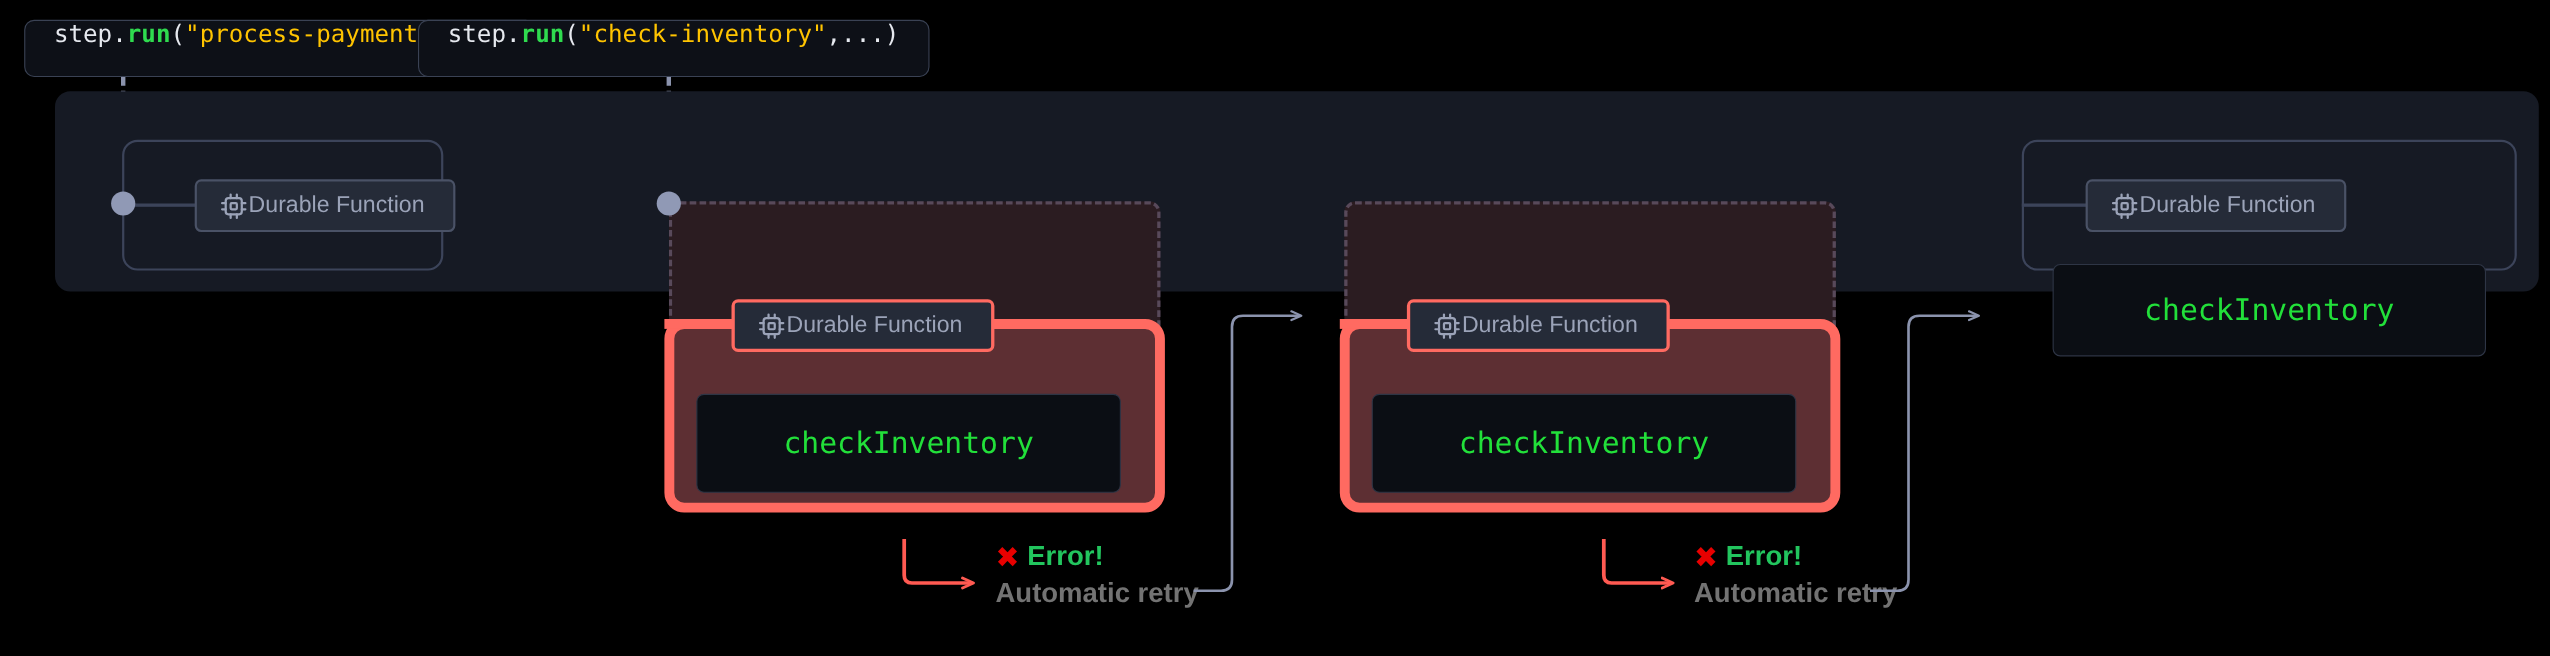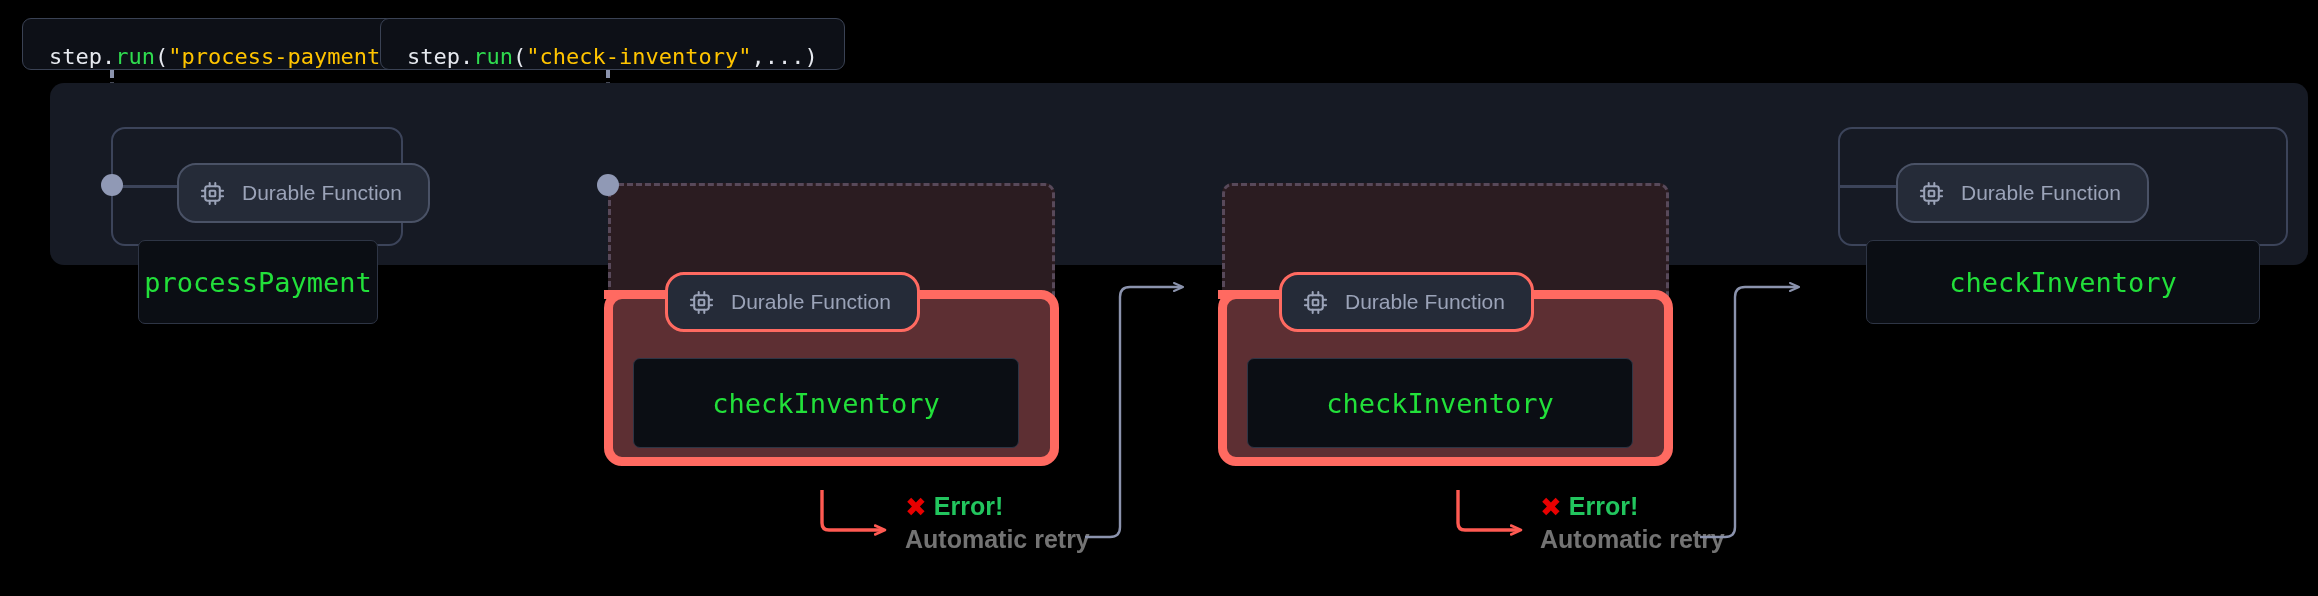--- a/index.html
+++ b/index.html
@@ -25,29 +25,29 @@
 
   
   .code-label {
     position: absolute;
     background: #0d1017;
     border: 1.5px solid #3a4254;
     border-radius: 9px;
     padding: 0 26px;
     height: 52px;
     display: flex;
-    align-items: flex-end;
+    align-items: flex-start;
     font-family: "DejaVu Sans Mono", "Liberation Mono", monospace;
     font-size: 22px;
     letter-spacing: 0px;
     white-space: nowrap;
     box-sizing: border-box;
   }
   .tok-plain { color: #e6e9ef; }
-  .tok-fn    { color: #2fdb4f; }
+  .tok-fn    { color: #2fdb4f; font-weight: bold; }
   .tok-punc  { color: #e6e9ef; }
   .tok-str   { color: #ffc400; }
 
   
   .dropline {
     position: absolute;
     width: 0;
     border-left: 4px dashed #8b93ad;
   }
 
@@ -94,26 +94,25 @@
     border: 3px dashed #58495a;
     border-radius: 10px;
     background: #2b1c21;
   }
 
   
   .badge {
     position: absolute;
     display: flex;
     align-items: center;
-    gap: 16px;
-    height: 60px;
+    height: 48px;
     padding: 0 26px 0 20px;
     background: #252b38;
     border: 2.5px solid #4a5266;
-    border-radius: 19px;
+    border-radius: 6px;
     box-sizing: border-box;
     z-index: 30;
   }
   .badge.fail {
     border: 3.5px solid #ff6a61;
     background: #252b38;
   }
   .badge-label {
     color: #9ba3b8;
     font-size: 21px;
@@ -224,23 +223,20 @@
   <div class="stub" style="left:111px; top:185px; width:70px;"></div>
   <div class="badge" style="left:177px; top:163px;">
     <span>
       <svg class="chip-icon" viewBox="0 0 24 24" fill="none" stroke="#9ba3b8" stroke-width="1.8" stroke-linecap="round" stroke-linejoin="round">
         <rect x="5.5" y="5.5" width="13" height="13" rx="2.2"></rect>
         <rect x="9.5" y="9.5" width="5" height="5" rx="0.8"></rect>
         <path d="M9.5 2.6v2.9M14.5 2.6v2.9M9.5 18.5v2.9M14.5 18.5v2.9M2.6 9.5h2.9M2.6 14.5h2.9M18.5 9.5h2.9M18.5 14.5h2.9"></path>
       </svg>
     </span>
     <span class="badge-label">Durable Function</span>
-  </div>
-  <div class="fn-name-box" style="left:138px; top:240px; width:240px; height:84px;">
-    <span class="fn-name">processPayment</span>
   </div>
 
   <div class="attempt-frame" style="left:608px; top:183px; width:447px; height:221px;"></div>
   <div class="fn-card fail" style="left:604px; top:290px; width:455px; height:176px;"></div>
   <div class="stub fail" style="left:604px; top:290px; width:80px;"></div>
   <div class="badge fail" style="left:665px; top:272px;">
     <span>
       <svg class="chip-icon" viewBox="0 0 24 24" fill="none" stroke="#9ba3b8" stroke-width="1.8" stroke-linecap="round" stroke-linejoin="round">
         <rect x="5.5" y="5.5" width="13" height="13" rx="2.2"></rect>
         <rect x="9.5" y="9.5" width="5" height="5" rx="0.8"></rect>

